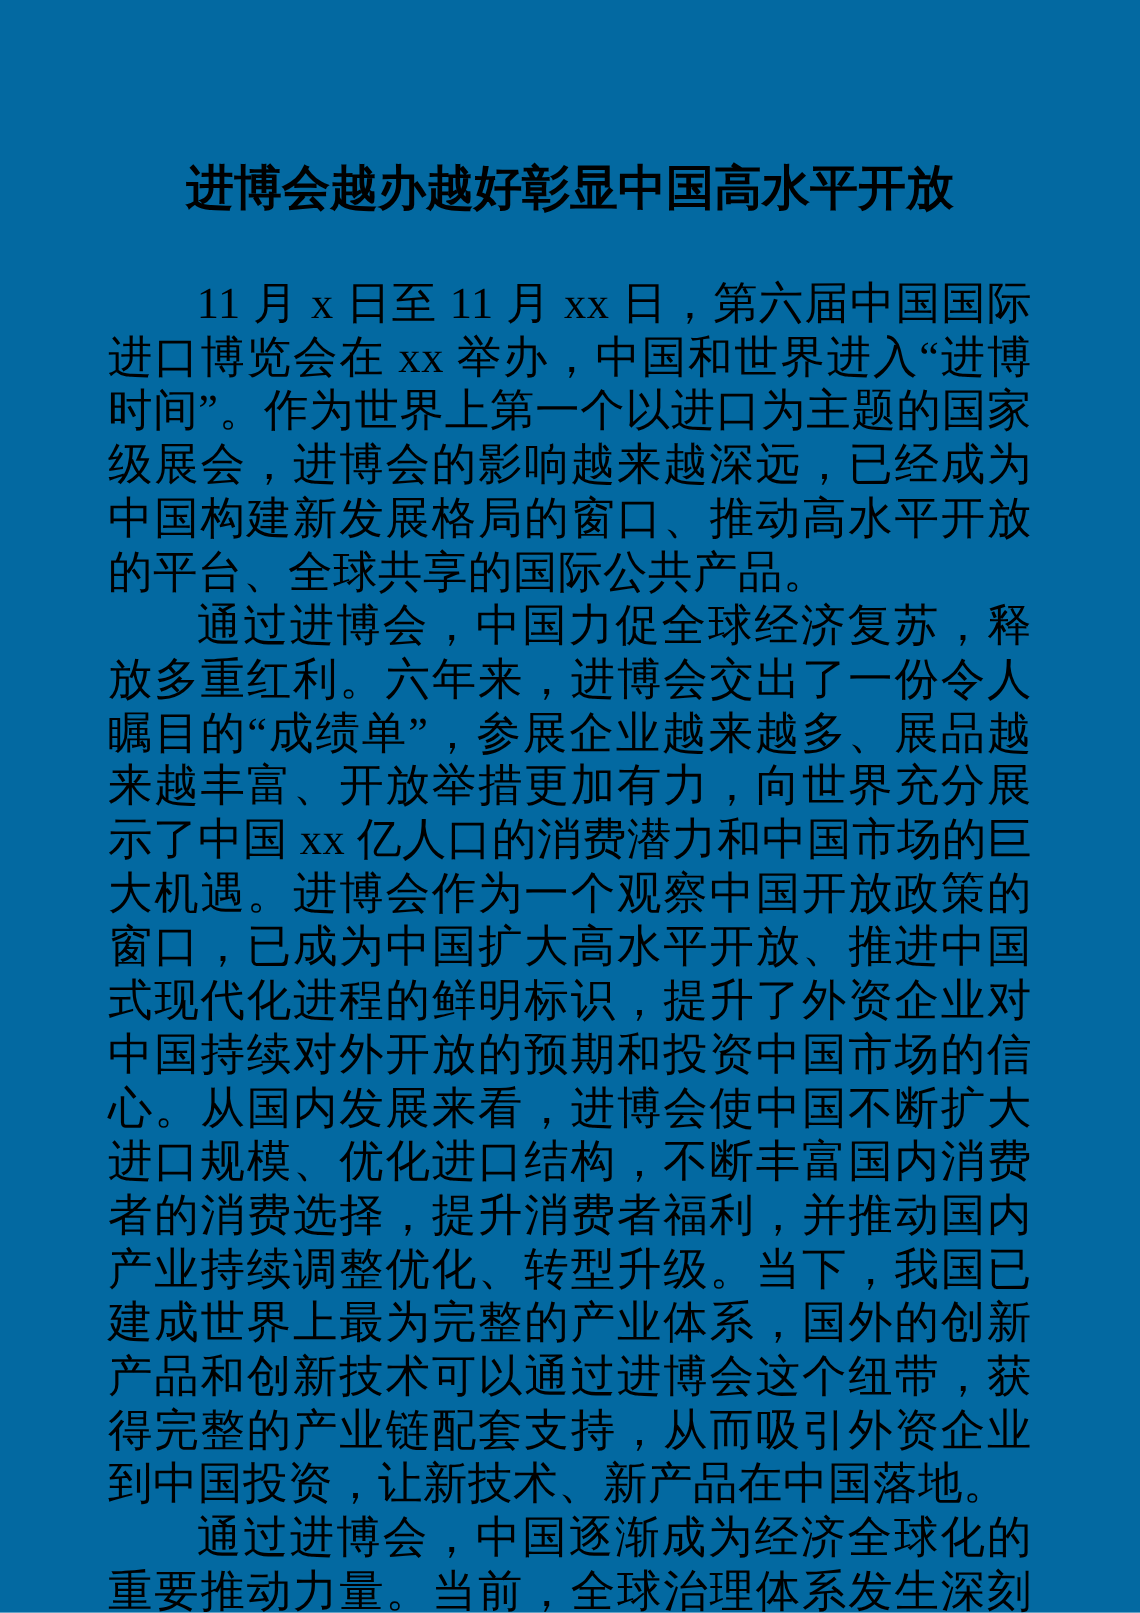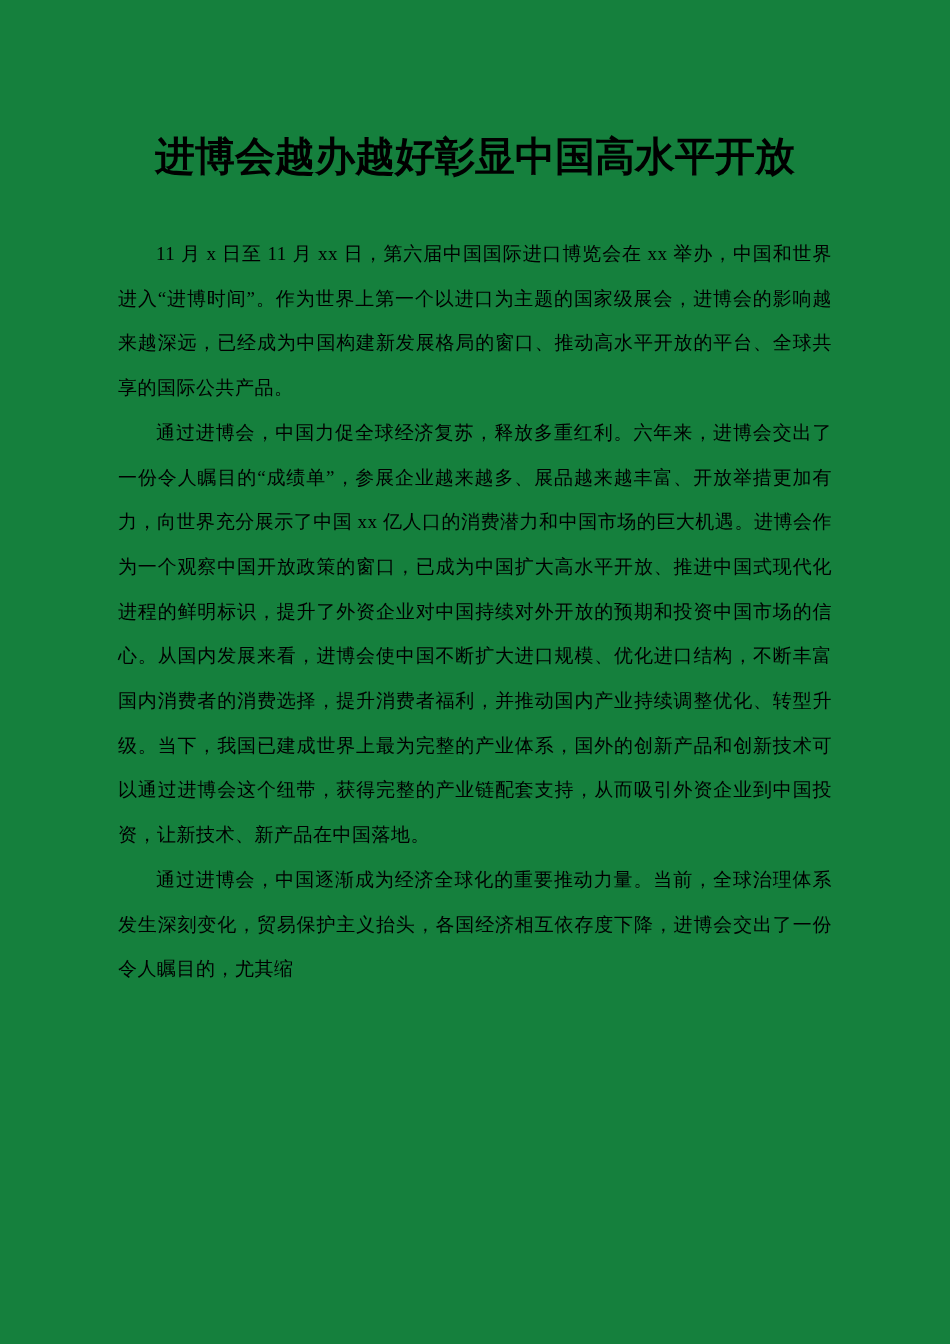--- a/index.html
+++ b/index.html
@@ -5,43 +5,43 @@
     html, body {
       margin: 0;
       padding: 0;
       background: #ffffff;
     }
     .page {
       position: relative;
       width: 950px;
       height: 1344px;
       margin: 0 auto;
-      background: #15803d;
+      background: #0369a1;
       color: #000000;
       overflow: hidden;
       box-sizing: border-box;
-      padding: 0 118px;
+      padding: 0 90px;
       font-family: "Liberation Serif", "DejaVu Serif", serif;
     }
     .doc-title {
       margin: 128px 0 0 0;
       font-size: 40px;
       line-height: 58px;
       font-weight: bold;
       text-align: center;
       letter-spacing: 0px;
       color: #000000;
       font-family: "Liberation Serif", "DejaVu Serif", serif;
     }
     .doc-body {
       margin-top: 46px;
     }
     .doc-body p {
       margin: 0;
-      font-size: 19px;
+      font-size: 37px;
       line-height: 44.7px;
       text-align: justify;
       text-justify: inter-ideograph;
       text-indent: 2em;
       letter-spacing: 0.5px;
       color: #000000;
       font-weight: normal;
     }
   </style>
 </head>

